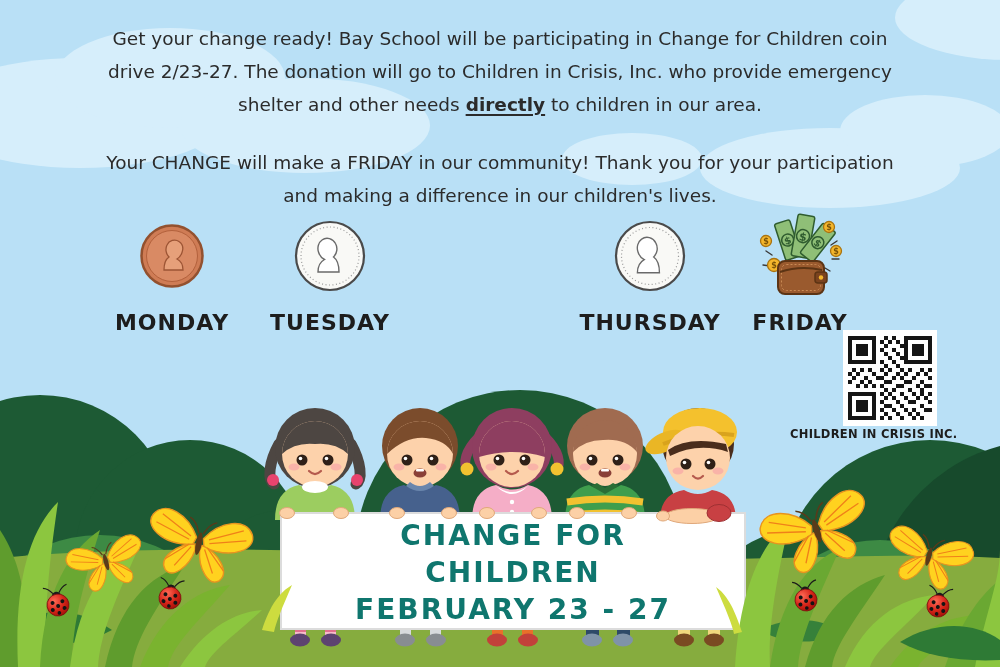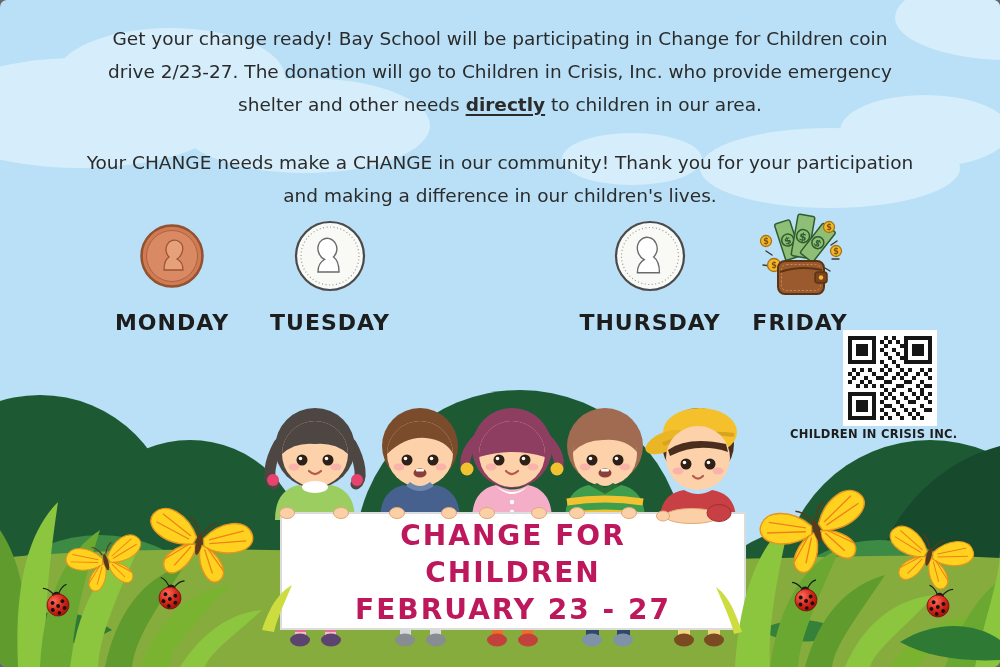--- a/index.html
+++ b/index.html
@@ -1,35 +1,35 @@
 <!DOCTYPE html>
 <html><head>
 <meta charset="utf-8">
 <style>
   html,body{margin:0;padding:0;background:#666;}
   .poster{position:relative;width:1000px;height:667px;overflow:hidden;background:#b9e0f6;
-          font-family:"DejaVu Sans","Liberation Sans",sans-serif;border-radius:7px;}
+          font-family:"DejaVu Sans","Liberation Sans",sans-serif;}
   .cloud{position:absolute;background:#d6eefb;border-radius:50%;}
   .copy{position:absolute;left:0;width:100%;text-align:center;color:#2b2b2b;
         font-size:18.5px;line-height:33px;font-weight:500;}
   .copy .tline{white-space:nowrap;}
   .intro{top:22px}
   .message{top:146px}
   .u{text-decoration:underline;text-decoration-thickness:2px;text-underline-offset:3px;font-weight:bold;}
   .day{position:absolute;top:214px;width:160px;text-align:center;}
   .coin-wrap{height:84px;display:flex;align-items:center;justify-content:center;}
   .day-label{margin-top:12px;font-size:22px;font-weight:800;letter-spacing:1px;color:#1d1d1d;}
   .qr-box{position:absolute;left:843px;top:330px;width:94px;height:96px;background:#fff;
           display:flex;align-items:center;justify-content:center;z-index:2;}
   .qr-caption{position:absolute;left:790px;top:427px;width:195px;text-align:left;
           font-size:11.5px;font-weight:800;letter-spacing:.3px;color:#1d1d1d;white-space:nowrap;z-index:2;}
   .scene{position:absolute;left:0;top:380px;width:1000px;height:287px;z-index:1;}
   .fg{position:absolute;left:0;top:380px;width:1000px;height:287px;z-index:3;pointer-events:none;}
   .banner{position:absolute;z-index:2;left:280px;top:512px;width:466px;height:118px;background:#fff;
-          border:2px solid #dcdcdc;box-sizing:border-box;text-align:center;color:#be185d;}
+          border:2px solid #dcdcdc;box-sizing:border-box;text-align:center;color:#0f766e;}
   .banner-line{font-size:28px;font-weight:800;letter-spacing:2px;line-height:37px;}
   .banner-line:first-child{margin-top:3px;}
 </style>
 </head>
 <body>
 
 <div class="poster">
 
   <div class="cloud" style="left:-70px;top:58px;width:300px;height:110px"></div>
   <div class="cloud" style="left:55px;top:28px;width:230px;height:100px"></div>
@@ -39,21 +39,21 @@
   <div class="cloud" style="left:562px;top:133px;width:140px;height:52px"></div>
   <div class="cloud" style="left:895px;top:-25px;width:230px;height:85px"></div>
 
   <div class="copy intro">
     <div class="tline">Get your change ready!  Bay School will be participating in Change for Children coin</div>
     <div class="tline">drive 2/23-27.  The donation will go to Children in Crisis, Inc. who provide emergency</div>
     <div class="tline"><span>shelter and other needs </span><span class="u">directly</span><span> to children in our area.</span></div>
   </div>
 
   <div class="copy message">
-    <div class="tline">Your CHANGE needs make a CHANGE in our community!  Thank you for your participation</div>
+    <div class="tline">Your CHANGE will make a FRIDAY in our community!  Thank you for your participation</div>
     <div class="tline">and making a difference in our children's lives.</div>
   </div>
 
   <div class="day" style="left:92px">
     <div class="coin-wrap">
       <svg width="66" height="66" viewBox="0 0 66 66">
         <circle cx="33" cy="33" r="30.5" fill="#cf7c55" stroke="#93512f" stroke-width="2.5"></circle>
         <circle cx="33" cy="33" r="25.5" fill="#d98a64" stroke="#b3613c" stroke-width="1"></circle>
         <path transform="translate(33,34)" d="M-8 13 C-8 6 -6 2 -3 0 C-6 -3 -7 -8 -5 -12 C-3 -16.5 3 -18.5 7 -15.5 C10.5 -13 11.5 -8.5 10 -4.5 C9 -1.5 7.5 0.5 5 2 C9 4 11 8 11 13 Z" fill="#e6a07a" stroke="#9c5434" stroke-width="1.3"></path>
       </svg>

